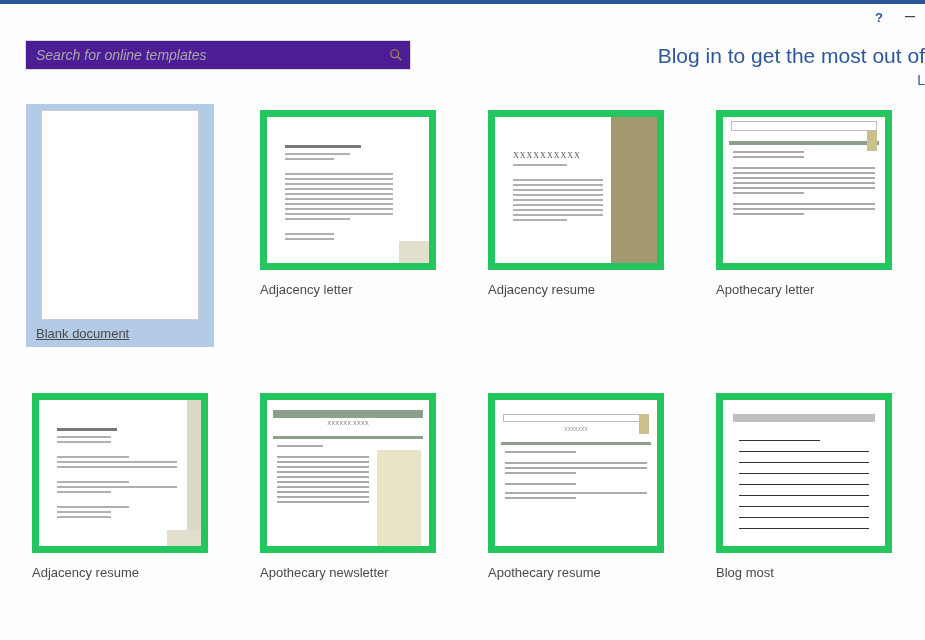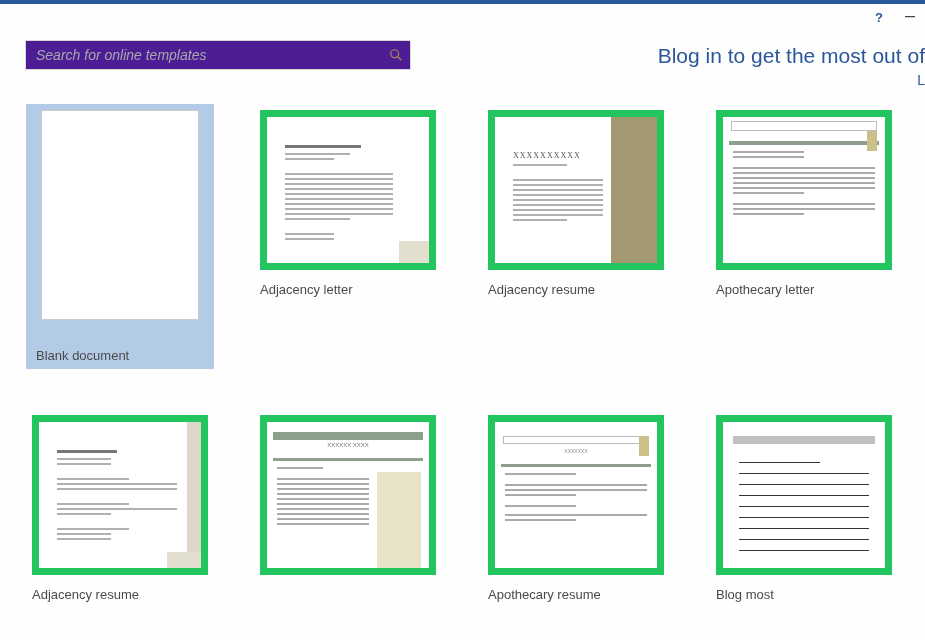--- a/index.html
+++ b/index.html
@@ -113,21 +113,21 @@
     position: relative;
     overflow: hidden;
   }
   .tile.selected .thumb { width: 158px; height: 210px; border: 1px solid #ccc; margin: 0 auto;}
   .tile.selected .thumb { width: 158px; }
   .tile .label {
     margin-top: 12px;
     font-size: 13px;
     color: #4a4a4a;
   }
-  .tile.selected .label { margin-top: 28px; padding-left: 4px;}
+  .tile.selected .label { margin-top: 6px; padding-left: 4px; text-decoration: underline;}
 
   
   .strip-right { position:absolute; top:0; right:0; width:24px; height:100%; background:#ddd8c8; }
   .strip-right.dark { background:#a49871; width:46px; right:0;}
   .strip-right.bottom { top:auto; bottom:0; height:22px; width:30px; background:#e3dfce;}
   .tiny-lines { padding: 28px 36px 0 18px; }
   .tiny-lines .l { height:2px; background:#b0b0b0; margin-bottom:3px; }
   .tiny-lines .l.short { width:60%; }
   .tiny-lines .l.half { width:45%; }
   .tiny-lines .h { height:3px; background:#777; width:70%; margin-bottom:5px;}
@@ -290,20 +290,21 @@
           <div class="l"></div>
           <div class="l"></div>
           <div class="l"></div>
           <div class="l"></div>
           <div class="l"></div>
           <div class="l"></div>
           <div class="l"></div>
           <div class="l"></div>
       </div>
     </div>
+    <div class="label">Apothecary newsletter</div>
   </div>
 
   <div class="tile apoth">
     <div class="thumb">
       <div class="stripR"></div>
       <div class="box" style="height:8px;margin-top:14px"></div>
       <div style="text-align:center;font-size:5px;color:#888">XXXXXXX</div>
       <div class="bar" style="height:3px"></div>
       <div class="tl">
         <div class="l s"></div>

